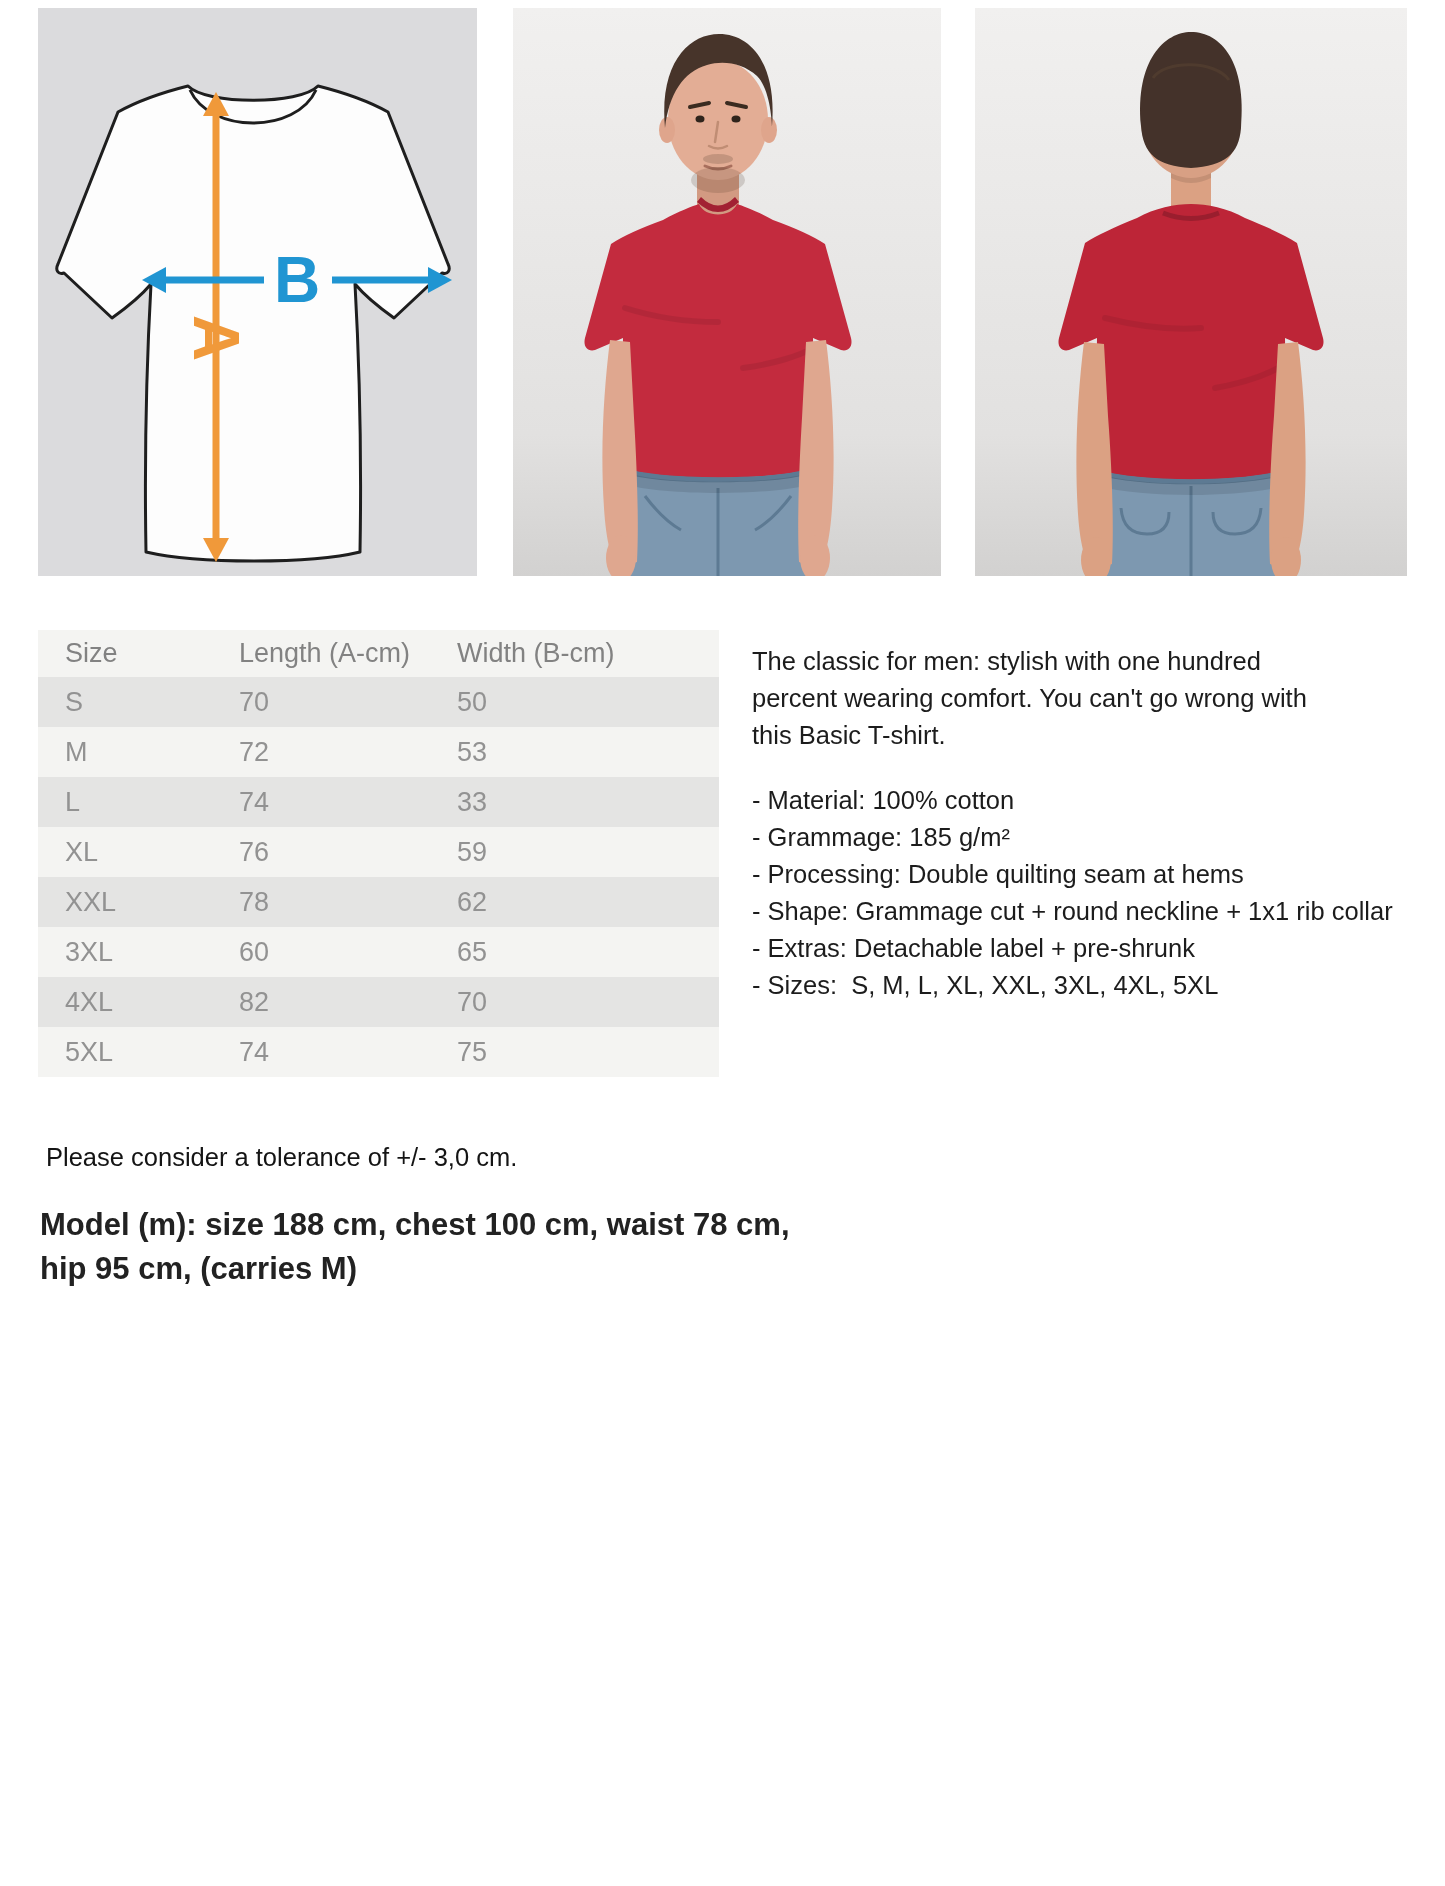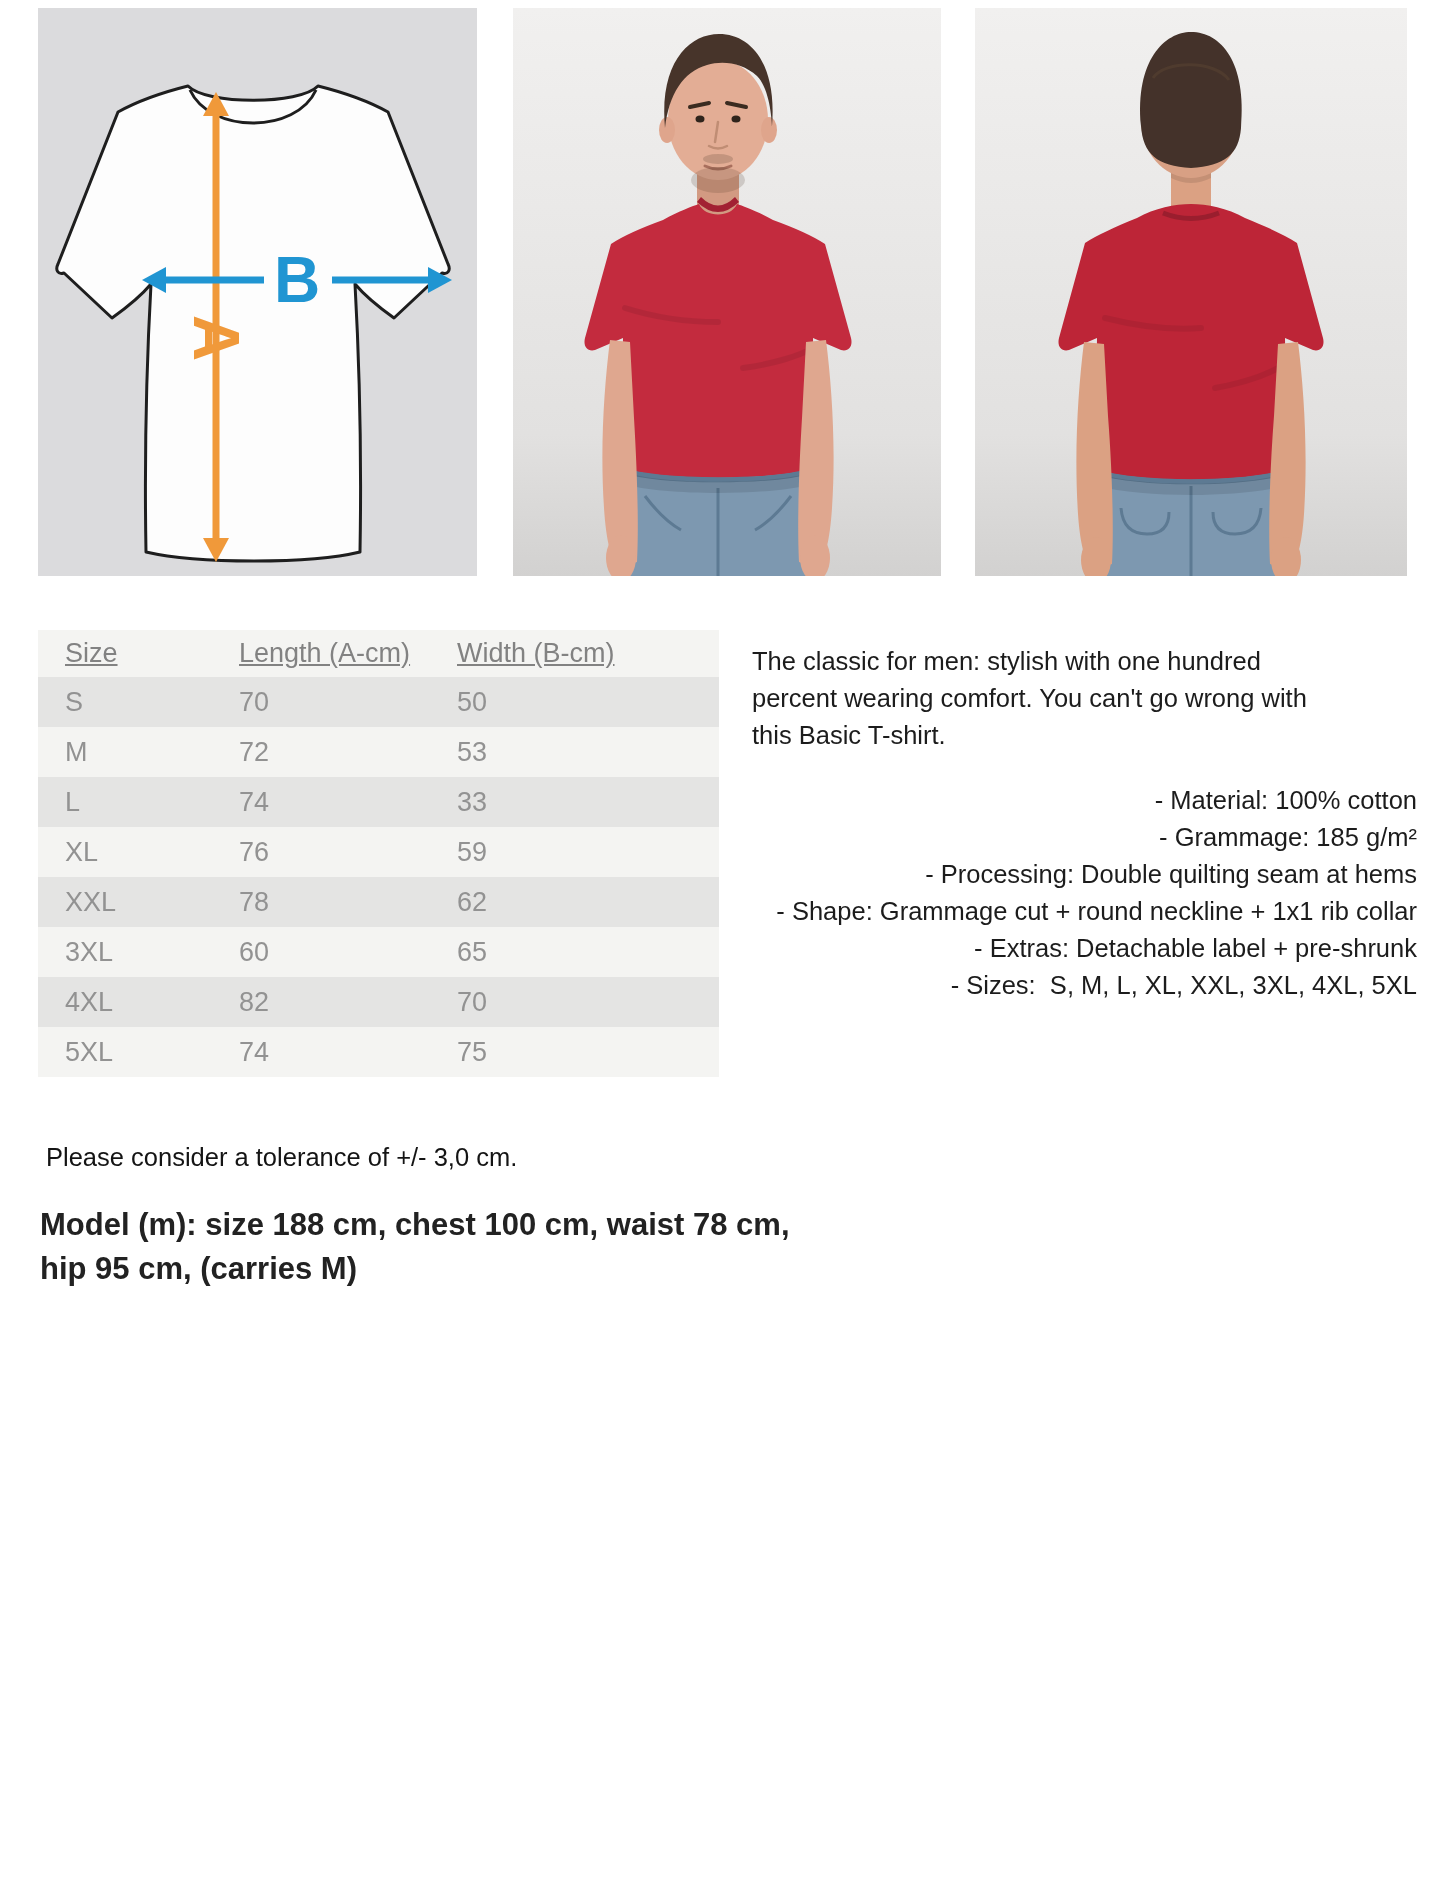--- a/index.html
+++ b/index.html
@@ -14,40 +14,40 @@
   .panel-back{left:975px;width:432px;}
   .panel svg{display:block;width:100%;height:100%;}
 
   
   .size-table{
     position:absolute;left:38px;top:630px;width:681px;
     border-collapse:collapse;table-layout:fixed;
   }
   .size-table th{
     height:47px;background:#f4f4f2;color:#828282;font-weight:400;
-    font-size:27px;text-align:left;vertical-align:middle;padding:0;text-decoration:underline;
+    font-size:27px;text-align:left;vertical-align:middle;padding:0;
   }
   .size-table td{
     height:50px;font-size:27px;color:#929292;text-align:left;
     vertical-align:middle;padding:0;
   }
   .size-table th:nth-child(1),.size-table td:nth-child(1){width:174px;padding-left:27px;}
   .size-table th:nth-child(2),.size-table td:nth-child(2){width:218px;}
   .size-table th:nth-child(3),.size-table td:nth-child(3){width:auto;}
   .size-table tbody tr:nth-child(odd) td{background:#e4e4e3;}
   .size-table tbody tr:nth-child(even) td{background:#f4f4f2;}
 
   
   .desc{
     position:absolute;left:752px;top:630px;width:665px;
     color:#1c1c1c;font-size:25.5px;line-height:37px;margin-top:13px;
   }
   .desc-intro{max-width:568px;}
   .desc-bullets{margin-top:28px;}
-  .desc-bullet{white-space:pre-wrap;text-align:right;}
+  .desc-bullet{white-space:pre-wrap;}
 
   
   .tolerance{
     position:absolute;left:46px;top:1143px;font-size:25.5px;color:#141414;text-align:right;
   }
   .model-note{
     position:absolute;left:40px;top:1172px;width:755px;
     font-size:31px;font-weight:700;color:#222222;line-height:44px;margin-top:31px;
   }
 </style>

